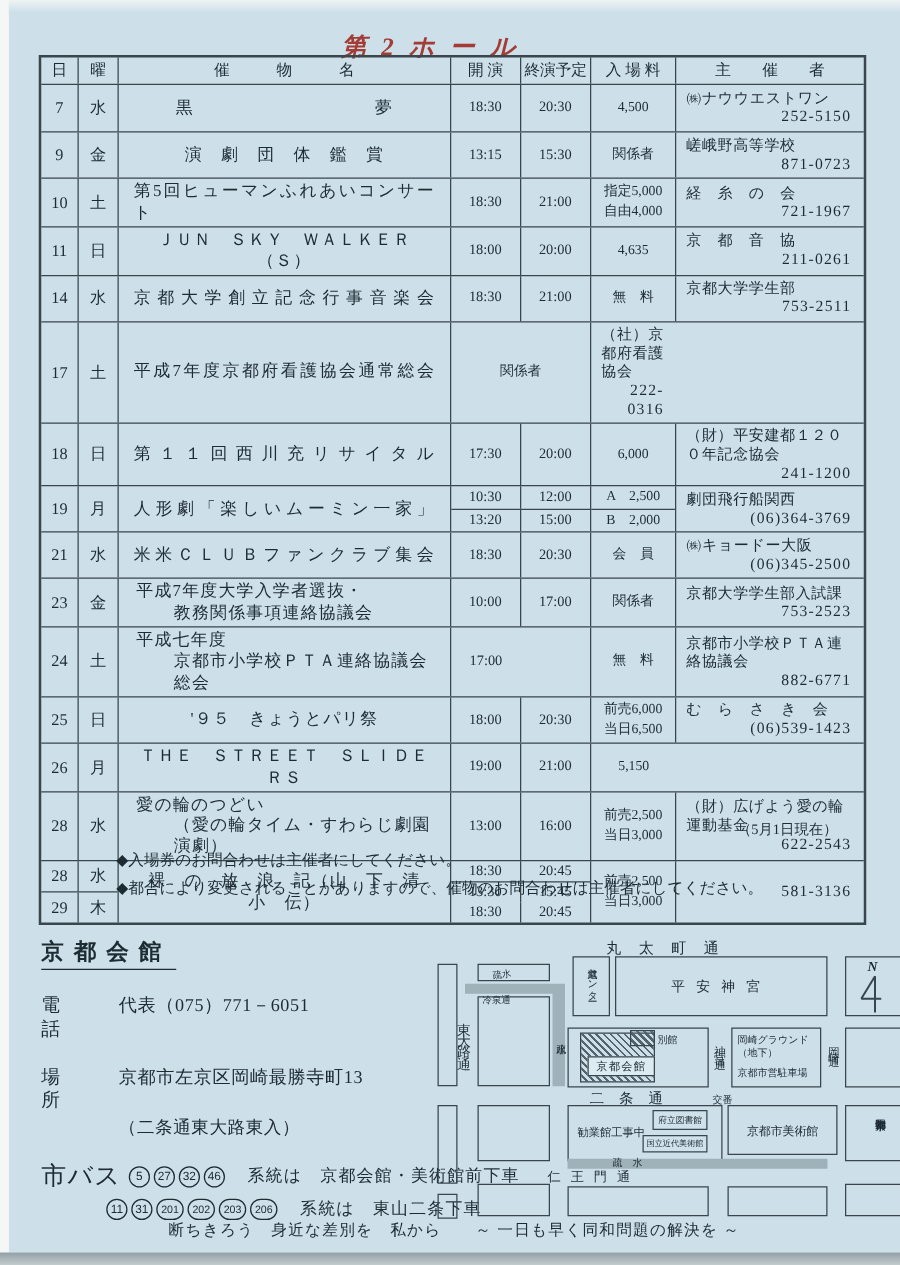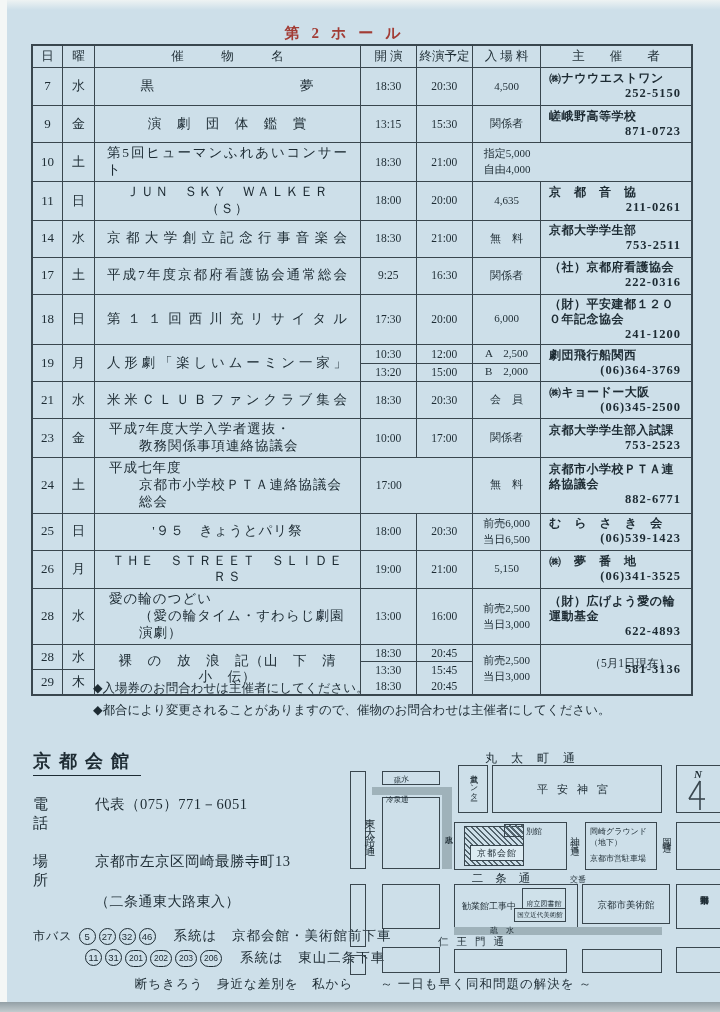--- a/index.html
+++ b/index.html
@@ -9,21 +9,21 @@
   html,body{width:720px;height:1012px;overflow:hidden;background:#e8ecec;
     font-family:"Liberation Serif","DejaVu Serif",serif;color:var(--ink);}
   .page{position:relative;width:720px;height:1012px;background:#f2f5f4;}
   .paper{position:absolute;left:7px;top:4px;right:0;bottom:10px;background:var(--paper);}
   .top-strip{position:absolute;left:0;top:0;right:0;height:10px;background:linear-gradient(#eef3f3,#cddfe9);}
   .bottom-strip{position:absolute;left:0;bottom:0;right:0;height:10px;background:linear-gradient(#93a0a6,#c2cbce);}
   .left-strip{position:absolute;left:0;top:0;bottom:0;width:7px;background:#f4f7f6;}
 
   
   .hall-title{position:absolute;left:0;right:30px;top:20px;text-align:center;
-    color:var(--red);font-size:15px;font-weight:bold;letter-spacing:12px;}
+    color:var(--red);font-size:20px;font-weight:bold;letter-spacing:12px;font-style:italic;}
   .sched{position:absolute;left:24px;top:40px;width:662px;border:2px solid var(--line);
     font-size:12.5px;line-height:1.25;}
   .thead{display:grid;grid-template-columns:30px 32px 1fr 56px 56px 68px 150px;
     border-bottom:1px solid var(--line);min-height:22px;font-size:12.5px;}
   .thead>div{display:flex;align-items:center;justify-content:center;border-right:1px solid var(--line);
     padding:2px 0;white-space:nowrap;}
   .thead>div:last-child{border-right:none;}
   .trow{display:grid;grid-template-columns:62px 1fr 112px 68px 150px;min-height:37px;}
   .trow + .trow{border-top:1px solid var(--line);}
   .cell{display:flex;flex-direction:column;justify-content:center;border-right:1px solid var(--line);}
@@ -42,37 +42,37 @@
   .timescell{padding:0;}
   .tgroup{flex:1;display:flex;flex-direction:column;justify-content:center;}
   .tgroup + .tgroup{border-top:1px solid var(--line);}
   .tpair{flex:1;display:grid;grid-template-columns:1fr 1fr;min-height:16px;}
   .tstart,.tend{display:flex;align-items:center;justify-content:center;font-size:11.5px;}
   .tstart{border-right:1px solid var(--line);}
   .feecell{padding:0;}
   .fgroup{flex:1;display:flex;flex-direction:column;justify-content:center;}
   .fgroup + .fgroup{border-top:1px solid var(--line);}
   .fline{text-align:center;font-size:11px;line-height:1.45;white-space:nowrap;}
-  .orgcell{padding:2px 6px 2px 8px;font-weight:bold;}
+  .orgcell{padding:2px 6px 2px 8px;}
   .orgname{font-size:12px;letter-spacing:.5px;}
   .orgtel{font-size:12.5px;text-align:right;padding-right:4px;letter-spacing:1px;}
   .asof{position:absolute;right:50px;top:652px;font-size:11.5px;}
   .notes{position:absolute;left:86px;top:674px;font-size:12.5px;line-height:1.75;}
 
   
   .venue{position:absolute;left:26px;top:745px;width:330px;}
   .venue-name{font-size:18px;letter-spacing:8px;font-weight:bold;display:inline-block;
     border-bottom:1.5px solid var(--ink);padding:0 4px 2px 0;}
   .vrow{margin-top:19px;font-size:14.5px;display:flex;}
   .vlabel{letter-spacing:8px;width:62px;flex:none;font-size:15px;}
   .vval{letter-spacing:.5px;}
   .vsub{margin-left:62px;font-size:14px;margin-top:3px;letter-spacing:.5px;}
   .busrow{margin-top:16px;font-size:13.5px;display:flex;align-items:center;flex-wrap:nowrap;white-space:nowrap;}
   .busrow.second{margin-top:4px;margin-left:52px;}
-  .buslabel{letter-spacing:1px;margin-right:6px;font-size:12px;}
+  .buslabel{letter-spacing:1px;margin-right:6px;font-size:20px;}
   .busnum{display:inline-flex;align-items:center;justify-content:center;
     width:17px;height:17px;border:1px solid var(--ink);border-radius:50%;
     font-size:9.5px;margin-right:3px;letter-spacing:0;font-family:"Liberation Sans",sans-serif;}
   .busnum.wide{width:22px;border-radius:9px;font-size:8.5px;}
   .bustext{margin-left:15px;letter-spacing:1px;}
 
   
   .map{position:absolute;left:345px;top:733px;width:372px;height:236px;font-size:9px;}
   .blk{position:absolute;border:1.5px solid var(--line);}
   .mlabel{position:absolute;white-space:nowrap;color:var(--ink);}
@@ -180,20 +180,24 @@
                   <div class="tend">21:00</div>
                 </div>
               </div>
             </div>
             <div class="cell feecell">
               <div class="fgroup">
                 <div class="fline">指定5,000</div>
                 <div class="fline">自由4,000</div>
               </div>
             </div>
+            <div class="cell orgcell">
+              <div class="orgname">経　糸　の　会</div>
+              <div class="orgtel">721-1967</div>
+            </div>
           </div>
           <div class="trow">
             <div class="cell daycell">
               <div class="dgroup">
                 <div class="dnum">11</div>
                 <div class="dwd">日</div>
               </div>
             </div>
             <div class="cell titlecell">
               <div class="eline c">ＪＵＮ　ＳＫＹ　ＷＡＬＫＥＲ（Ｓ）</div>
@@ -247,28 +251,20 @@
           <div class="trow">
             <div class="cell daycell">
               <div class="dgroup">
                 <div class="dnum">17</div>
                 <div class="dwd">土</div>
               </div>
             </div>
             <div class="cell titlecell">
               <div class="eline j">平成7年度京都府看護協会通常総会</div>
             </div>
-            <div class="cell timescell">
-              <div class="tgroup">
-                <div class="tpair">
-                  <div class="tstart">9:25</div>
-                  <div class="tend">16:30</div>
-                </div>
-              </div>
-            </div>
             <div class="cell feecell">
               <div class="fgroup">
                 <div class="fline">関係者</div>
               </div>
             </div>
             <div class="cell orgcell">
               <div class="orgname">（社）京都府看護協会</div>
               <div class="orgtel">222-0316</div>
             </div>
           </div>
@@ -467,24 +463,20 @@
                   <div class="tstart">19:00</div>
                   <div class="tend">21:00</div>
                 </div>
               </div>
             </div>
             <div class="cell feecell">
               <div class="fgroup">
                 <div class="fline">5,150</div>
               </div>
             </div>
-            <div class="cell orgcell">
-              <div class="orgname">㈱　夢　番　地</div>
-              <div class="orgtel">(06)341-3525</div>
-            </div>
           </div>
           <div class="trow">
             <div class="cell daycell">
               <div class="dgroup">
                 <div class="dnum">28</div>
                 <div class="dwd">水</div>
               </div>
             </div>
             <div class="cell titlecell">
               <div class="eline l">愛の輪のつどい</div>
@@ -499,21 +491,21 @@
               </div>
             </div>
             <div class="cell feecell">
               <div class="fgroup">
                 <div class="fline">前売2,500</div>
                 <div class="fline">当日3,000</div>
               </div>
             </div>
             <div class="cell orgcell">
               <div class="orgname">（財）広げよう愛の輪運動基金</div>
-              <div class="orgtel">622-4893</div>
+              <div class="orgtel">622-2543</div>
             </div>
           </div>
           <div class="trow">
             <div class="cell daycell">
               <div class="dgroup">
                 <div class="dnum">28</div>
                 <div class="dwd">水</div>
               </div>
               <div class="dgroup">
                 <div class="dnum">29</div>
@@ -614,21 +606,21 @@
         <span class="mlabel" style="left:4px;top:3px;font-size:8px">岡崎グラウンド</span>
         <span class="mlabel" style="left:4px;top:14px;font-size:8px">（地下）</span>
         <span class="mlabel" style="left:4px;top:30px;font-size:8px">京都市営駐車場</span>
       </div>
       <div class="blk" style="left:324px;top:85px;width:46px;height:48px"></div>
 
       <div class="blk" style="left:30px;top:147px;width:58px;height:45px"></div>
       <div class="blk" style="left:102px;top:147px;width:124px;height:45px">
         <span class="mlabel" style="left:7px;top:15px;font-size:9px">勧業館工事中</span>
       </div>
-      <div class="innerbox" style="left:170px;top:151px;width:44px;height:32px;font-size:7px">府立図書館</div>
+      <div class="innerbox" style="left:170px;top:151px;width:44px;height:16px;font-size:7px">府立図書館</div>
       <div class="innerbox" style="left:162px;top:171px;width:52px;height:14px;font-size:6.5px">国立近代美術館</div>
       <div class="blk" style="left:230px;top:147px;width:88px;height:40px">
         <span class="mlabel" style="left:0;right:0;top:14px;text-align:center;font-size:9.5px">京都市美術館</span>
       </div>
       <div class="blk" style="left:324px;top:147px;width:46px;height:45px">
         <span class="mlabel v" style="left:12px;top:4px;font-size:8.5px;width:22px;height:38px">京都市動物園</span>
       </div>
 
       <div class="blk" style="left:30px;top:210px;width:58px;height:26px"></div>
       <div class="blk" style="left:102px;top:212px;width:113px;height:24px"></div>

